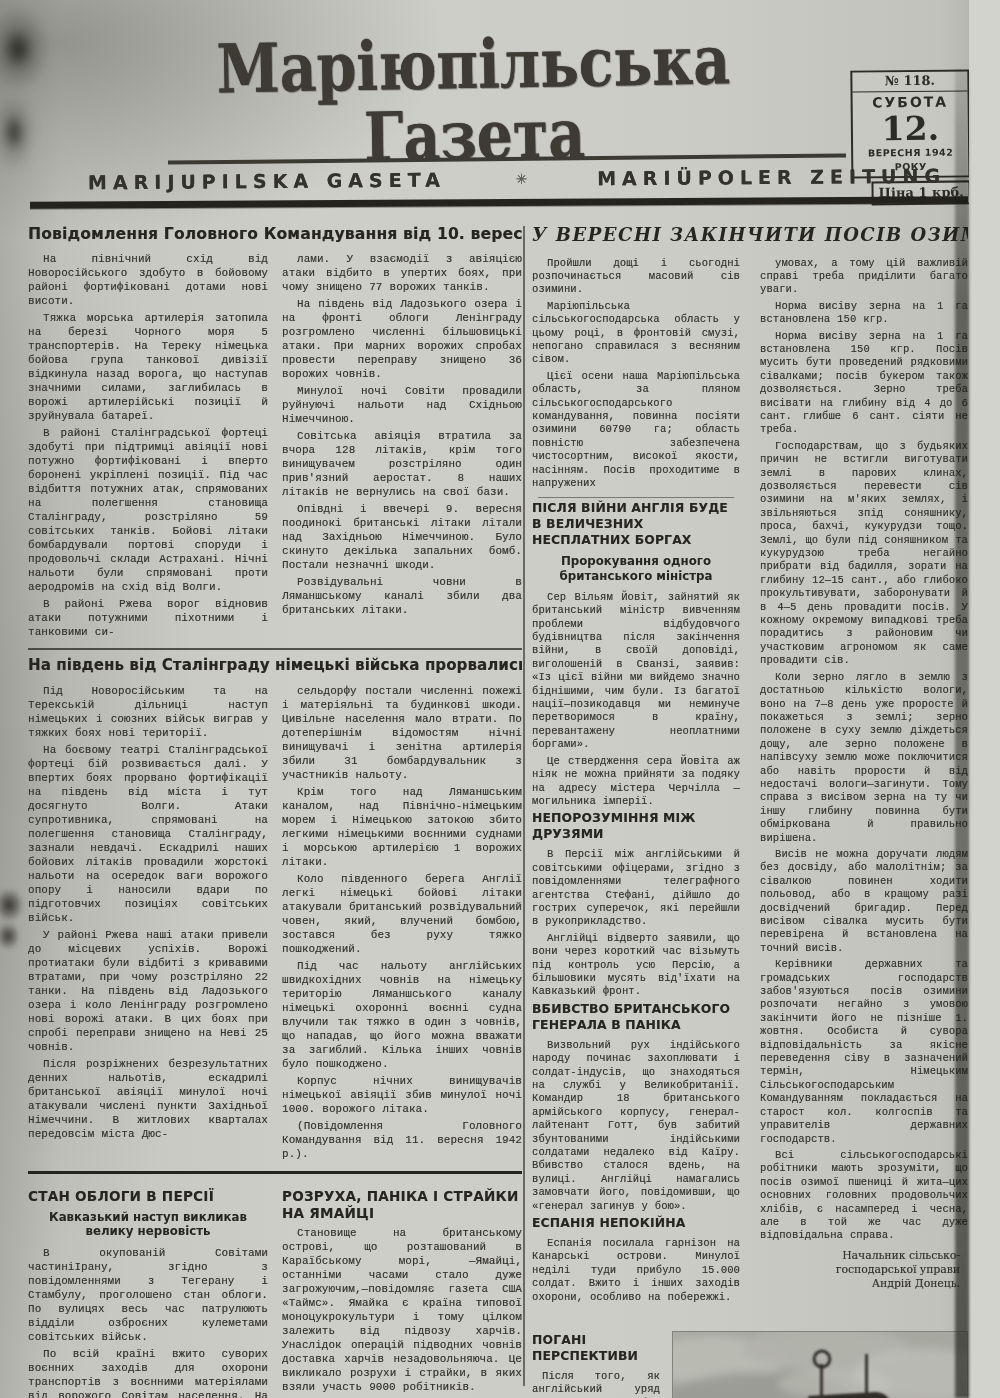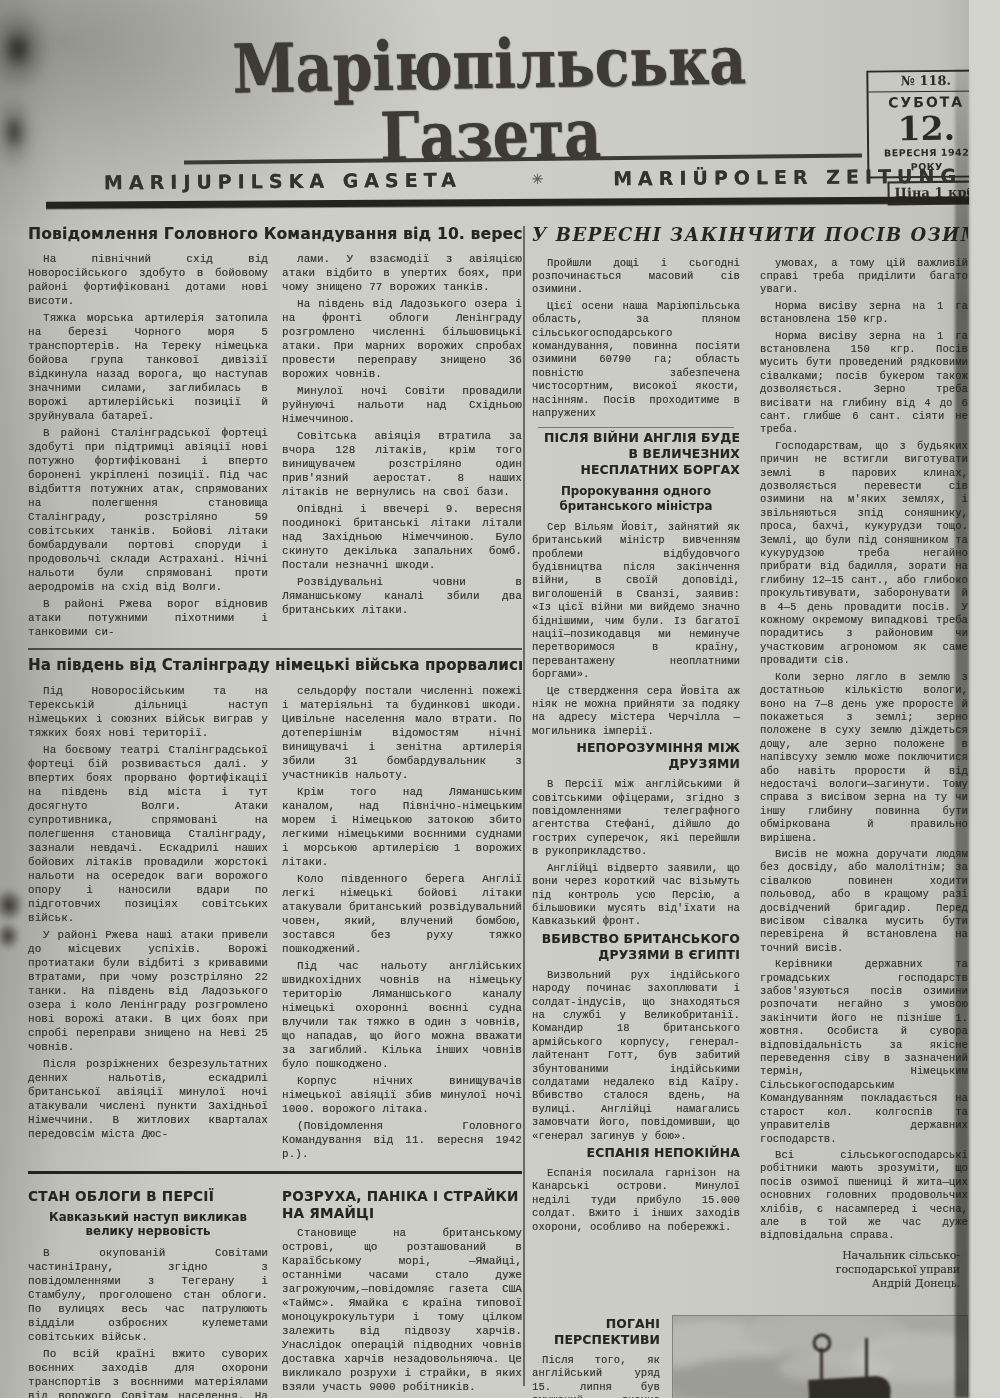--- a/index.html
+++ b/index.html
@@ -17,21 +17,21 @@
     background:linear-gradient(180deg,rgba(25,25,20,.15),rgba(25,25,20,.55) 18%,rgba(25,25,20,.45) 55%,rgba(25,25,20,.65));
     filter:blur(1.5px);z-index:40;}
   .edge-strip{position:absolute;left:969px;top:0;width:31px;height:1398px;background:#d2d3cc;z-index:39;}
   .blob1{position:absolute;left:-14px;top:6px;width:64px;height:86px;background:radial-gradient(closest-side,#22221d,rgba(34,34,29,.25),transparent);filter:blur(4px);}
   .blob2{position:absolute;left:-8px;top:92px;width:44px;height:80px;background:radial-gradient(closest-side,#2a2a24,rgba(42,42,36,.2),transparent);filter:blur(5px);}
   .blob3{position:absolute;left:-6px;top:888px;width:30px;height:34px;background:radial-gradient(closest-side,#33322c,transparent);filter:blur(2px);}
   .blob4{position:absolute;left:-4px;top:922px;width:24px;height:28px;background:radial-gradient(closest-side,#3a3933,transparent);filter:blur(2px);}
   .speck1{position:absolute;left:984px;top:52px;width:12px;height:16px;background:radial-gradient(closest-side,#44433c,transparent);filter:blur(1px);}
 
   
-  .masthead{position:absolute;left:16px;top:0;width:930px;height:220px;}
+  .masthead{position:absolute;left:0;top:0;width:930px;height:220px;}
   .np-title{position:absolute;left:112px;top:46px;width:724px;margin:0;text-align:center;
     font:700 57px/1.05 "DejaVu Serif",serif;color:#3d3b34;letter-spacing:0;
     transform:rotate(-1deg) scaleY(1.18);transform-origin:left center;
     text-shadow:0 0 1px rgba(45,44,38,.9), 1px 1px 0 rgba(45,44,38,.25);}
   .rule1{position:absolute;left:168px;top:157px;width:678px;height:4px;background:#3b3a33;transform:rotate(-0.6deg);}
   .latin-row{position:absolute;left:88px;top:168px;width:858px;display:flex;align-items:center;justify-content:space-between;
     font:700 19px "DejaVu Sans",sans-serif;letter-spacing:6px;color:#33322c;transform:rotate(-0.45deg);
     text-shadow:0 0 .5px rgba(45,44,38,.8);}
   .ornament{font-size:14px;letter-spacing:0;opacity:.75;}
   .rule-thick{position:absolute;left:30px;top:199px;width:938px;height:7px;background:#24231e;transform:rotate(-0.35deg);
@@ -57,21 +57,21 @@
   .para{margin:0 0 3px;text-indent:15px;text-align:justify;letter-spacing:.15px;word-spacing:.5px;
     text-shadow:.3px .3px .4px rgba(50,48,42,.45);font-family:Liberation Mono, monospace;}
   .headline-lg{font:700 15.5px/1.3 "DejaVu Sans",sans-serif;color:#26251f;text-align:center;margin:0 0 8px;
     white-space:nowrap;overflow:hidden;letter-spacing:.2px;text-shadow:.4px .4px 0 rgba(38,37,31,.35);}
   .headline-lg2{font:700 15px/1.3 "DejaVu Sans",sans-serif;color:#26251f;text-align:center;margin:6px 0 8px;
     white-space:nowrap;overflow:hidden;letter-spacing:.1px;text-shadow:.4px .4px 0 rgba(38,37,31,.35);}
   .headline-it{font:italic 700 18px/1.25 "DejaVu Serif",serif;color:#26251f;text-align:center;
     letter-spacing:1.5px;margin:0 0 10px;white-space:nowrap;overflow:hidden;}
   .headline-md{font:700 13.5px/1.25 "DejaVu Sans",sans-serif;color:#26251f;margin:8px 0 5px;
     letter-spacing:.3px;text-shadow:.3px .3px 0 rgba(38,37,31,.3);}
-  .headline-sm{font:700 12.3px/1.3 "DejaVu Sans",sans-serif;color:#26251f;text-align:right;margin:2px 0 5px;
+  .headline-sm{font:700 12.3px/1.3 "DejaVu Sans",sans-serif;color:#26251f;text-align:left;margin:2px 0 5px;
     letter-spacing:.2px;text-shadow:.3px .3px 0 rgba(38,37,31,.3);}
   .subhead{font:700 11.8px/1.25 "DejaVu Sans",sans-serif;color:#26251f;text-align:center;margin:0 0 7px;}
   .rule-mid{height:2px;background:rgba(50,49,43,.8);margin:6px 0 2px;}
   .rule-heavy{height:3px;background:#24231e;margin:7px 0 6px;}
   .rule-lite{height:1px;background:rgba(52,51,45,.55);margin:7px 6px 3px;}
   .sig{margin-top:6px;}
   .sig-line{margin:0;text-align:right;padding-right:8px;text-indent:0;font-size:10.8px;line-height:14px;
     text-shadow:.3px .3px .4px rgba(50,48,42,.45);}
 
   
@@ -190,40 +190,41 @@
         </div>
       </div>
     </div>
 
     <div class="half right-half">
       <h2 class="headline-it">У ВЕРЕСНІ ЗАКІНЧИТИ ПОСІВ ОЗИМИНИ</h2>
       <div class="cols">
         <div class="col">
           <div>
               <p class="para">Пройшли дощі і сьогодні розпочинається масовий сів озимини.</p>
+              <p class="para">Маріюпільська сільськогосподарська область у цьому році, в фронтовій смузі, непогано справилася з весняним сівом.</p>
               <p class="para">Цієї осени наша Маріюпільська область, за пляном сільськогосподарського командування, повинна посіяти озимини 60790 га; область повністю забезпечена чистосортним, високої якости, насінням. Посів проходитиме в напружених</p>
             </div>
           <div class="rule-lite"></div>
           <article>
             <h3 class="headline-sm">ПІСЛЯ ВІЙНИ АНГЛІЯ БУДЕ В ВЕЛИЧЕЗНИХ НЕСПЛАТНИХ БОРГАХ</h3>
             <h4 class="subhead">Пророкування одного британського міністра</h4>
             <div>
                 <p class="para">Сер Вільям Йовіт, зайнятий як британський міністр вивченням проблеми відбудовчого будівництва після закінчення війни, в своїй доповіді, виголошеній в Сванзі, заявив: «Із цієї війни ми вийдемо значно біднішими, чим були. Із багатої нації—позикодавця ми неминуче перетворимося в країну, перевантажену неоплатними боргами».</p>
                 <p class="para">Це ствердження сера Йовіта аж ніяк не можна прийняти за подяку на адресу містера Черчілла — могильника імперії.</p>
               </div>
           </article>
           <article>
             <h3 class="headline-sm">НЕПОРОЗУМІННЯ МІЖ ДРУЗЯМИ</h3>
             <div>
                 <p class="para">В Персії між англійськими й совітськими офіцерами, згідно з повідомленнями телеграфного агентства Стефані, дійшло до гострих суперечок, які перейшли в рукоприкладство.</p>
                 <p class="para">Англійці відверто заявили, що вони через короткий час візьмуть під контроль усю Персію, а більшовики мусять від'їхати на Кавказький фронт.</p>
               </div>
           </article>
           <article>
-            <h3 class="headline-sm">ВБИВСТВО БРИТАНСЬКОГО ДРУЗЯМИ В ЄГИПТІ</h3>
+            <h3 class="headline-sm">ВБИВСТВО БРИТАНСЬКОГО ГЕНЕРАЛА В ПАНІКА</h3>
             <div>
                 <p class="para">Визвольний рух індійського народу починає захоплювати і солдат-індусів, що знаходяться на службі у Великобританії. Командир 18 британського армійського корпусу, генерал-лайтенант Готт, був забитий збунтованими індійськими солдатами недалеко від Каїру. Вбивство сталося вдень, на вулиці. Англійці намагались замовчати його, повідомивши, що «генерал загинув у бою».</p>
               </div>
           </article>
           <article>
             <h3 class="headline-sm">ЕСПАНІЯ НЕПОКІЙНА</h3>
             <div>
                 <p class="para">Еспанія посилала гарнізон на Канарські острови. Минулої неділі туди прибуло 15.000 солдат. Вжито і інших заходів охорони, особливо на побережжі.</p>
               </div>
           </article>

